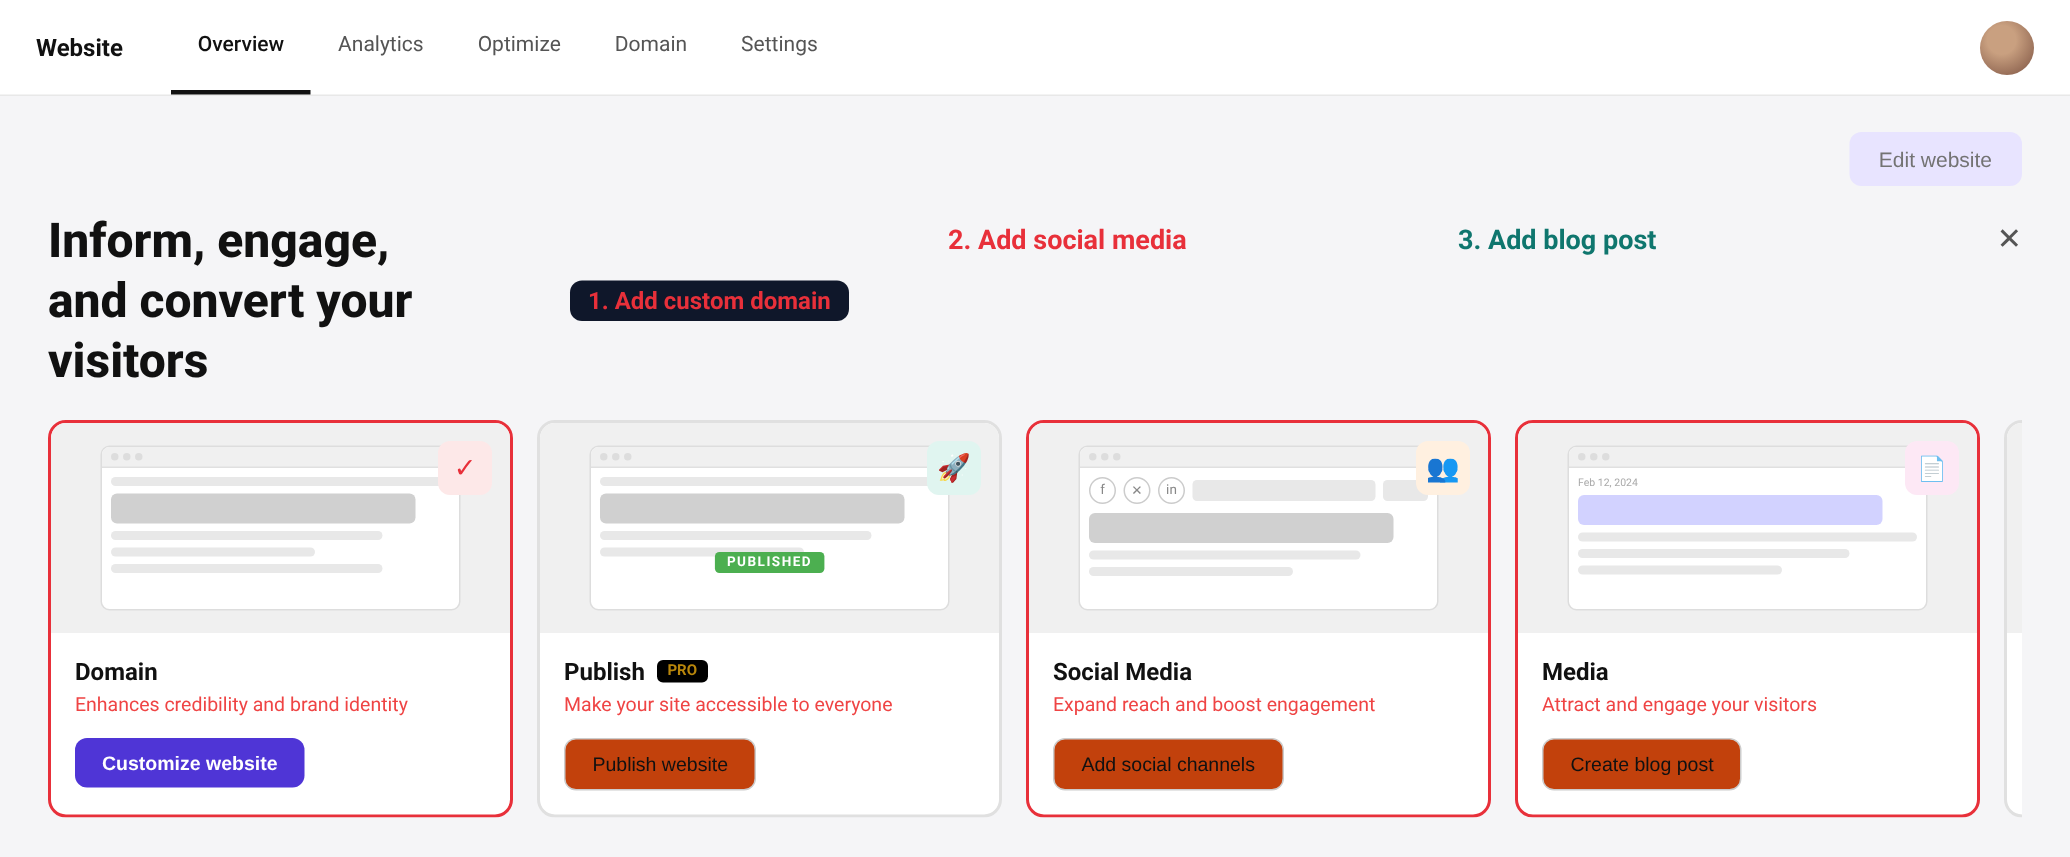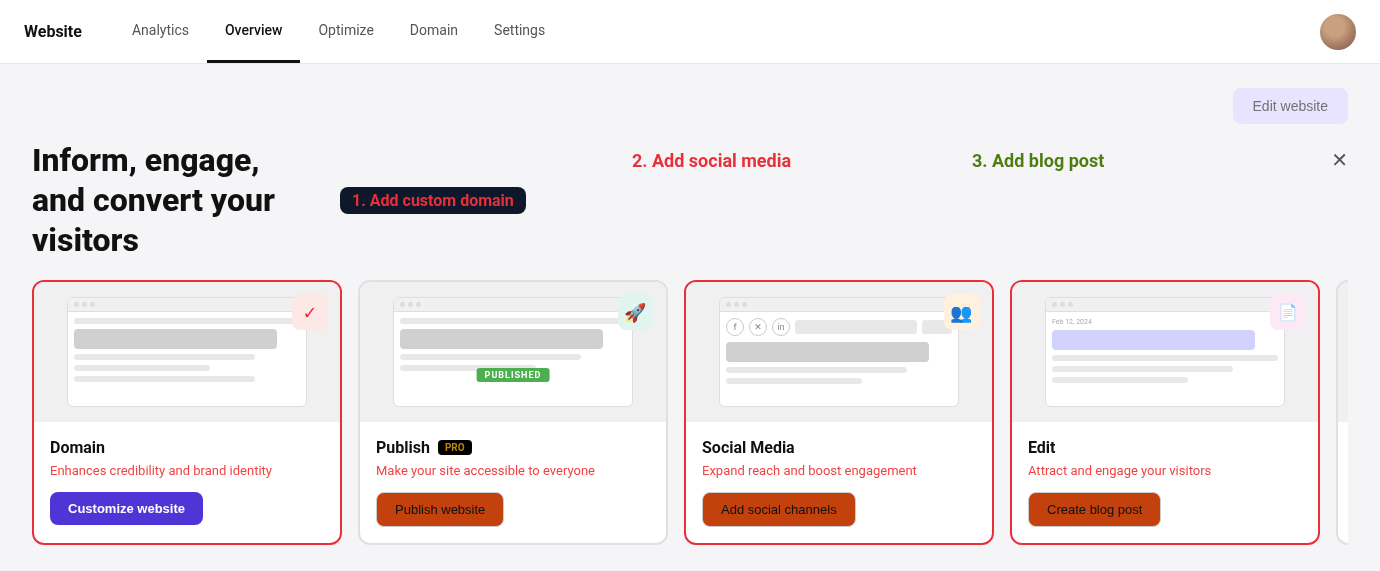--- a/index.html
+++ b/index.html
@@ -92,20 +92,21 @@
       font-weight: 500;
       cursor: pointer;
     }
 
     
     .hero-row {
       display: flex;
       align-items: center;
       margin-bottom: 20px;
       position: relative;
+      gap: 40px;
     }
     .hero-title {
       font-size: 32px;
       font-weight: 800;
       color: #111;
       line-height: 1.25;
       max-width: 280px;
     }
     .step-label {
       font-size: 16px;
@@ -125,21 +126,21 @@
       font-size: 18px;
       font-weight: 700;
       color: #e8303a;
     }
     .step-label-3 {
       position: absolute;
       left: 940px;
       top: 10px;
       font-size: 18px;
       font-weight: 700;
-      color: #4d7c0f;
+      color: #0f766e;
     }
     .close-btn {
       position: absolute;
       right: 0;
       top: 10px;
       background: none;
       border: none;
       font-size: 20px;
       color: #555;
       cursor: pointer;
@@ -323,25 +324,25 @@
     .card-partial .card-body {
       padding: 14px;
     }
   </style>
 </head>
 <body>
 
 <div class="header">
   <span class="header-logo">Website</span>
   <nav class="nav-tabs">
+    <div class="nav-tab active">
+      <span>Overview</span>
+    </div>
     <div class="nav-tab">
       <span>Analytics</span>
-    </div>
-    <div class="nav-tab active">
-      <span>Overview</span>
     </div>
     <div class="nav-tab">
       <span>Optimize</span>
     </div>
     <div class="nav-tab">
       <span>Domain</span>
     </div>
     <div class="nav-tab">
       <span>Settings</span>
     </div>
@@ -469,21 +470,21 @@
             <div class="mock-line mock-line-hero" style="background:#6b6bff; opacity:0.3;"></div>
             <div class="mock-line mock-line-full"></div>
             <div class="mock-line mock-line-medium"></div>
             <div class="mock-line mock-line-short"></div>
           </div>
         </div>
         <div class="card-icon-badge badge-pink" style="font-size:16px; color:#c2185b;">📄</div>
       </div>
       <div class="card-body">
         <div class="card-title-row">
-          <span class="card-title">Edit</span>
+          <span class="card-title">Media</span>
         </div>
         <p class="card-desc">Attract and engage your visitors</p>
         <button class="card-btn">Create blog post</button>
       </div>
     </div>
 
     <div class="card-partial">
       <div class="card-image">
         
       </div>

